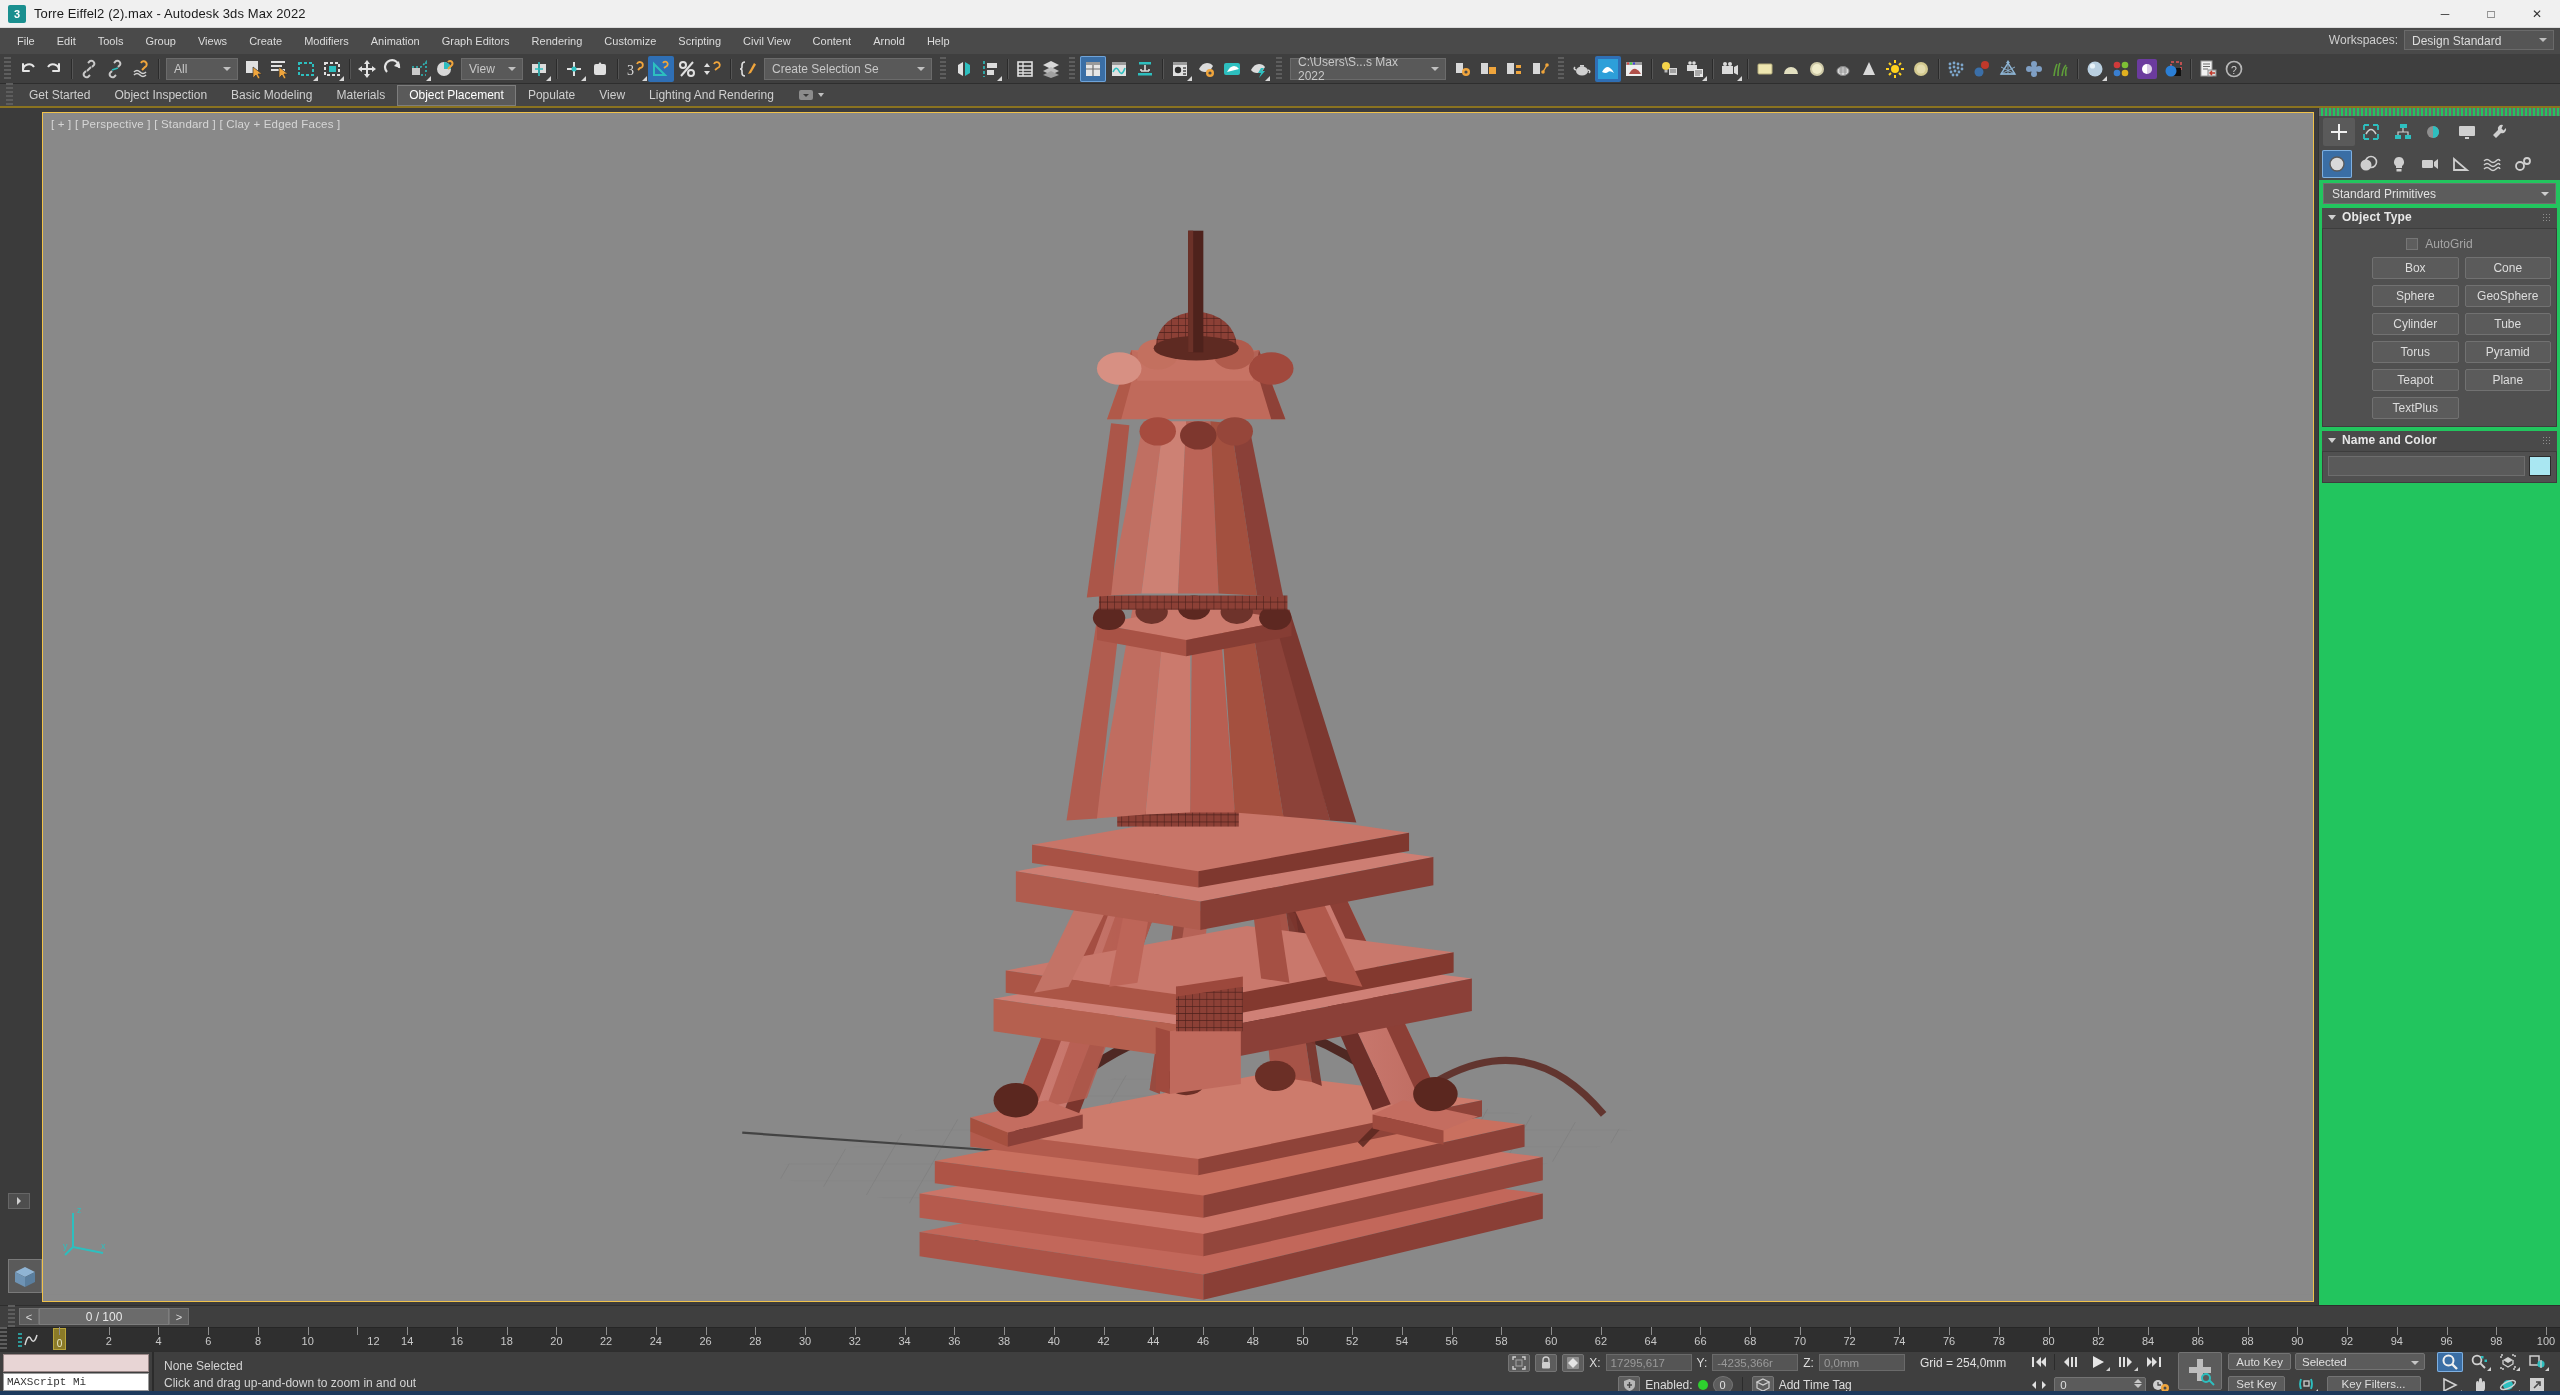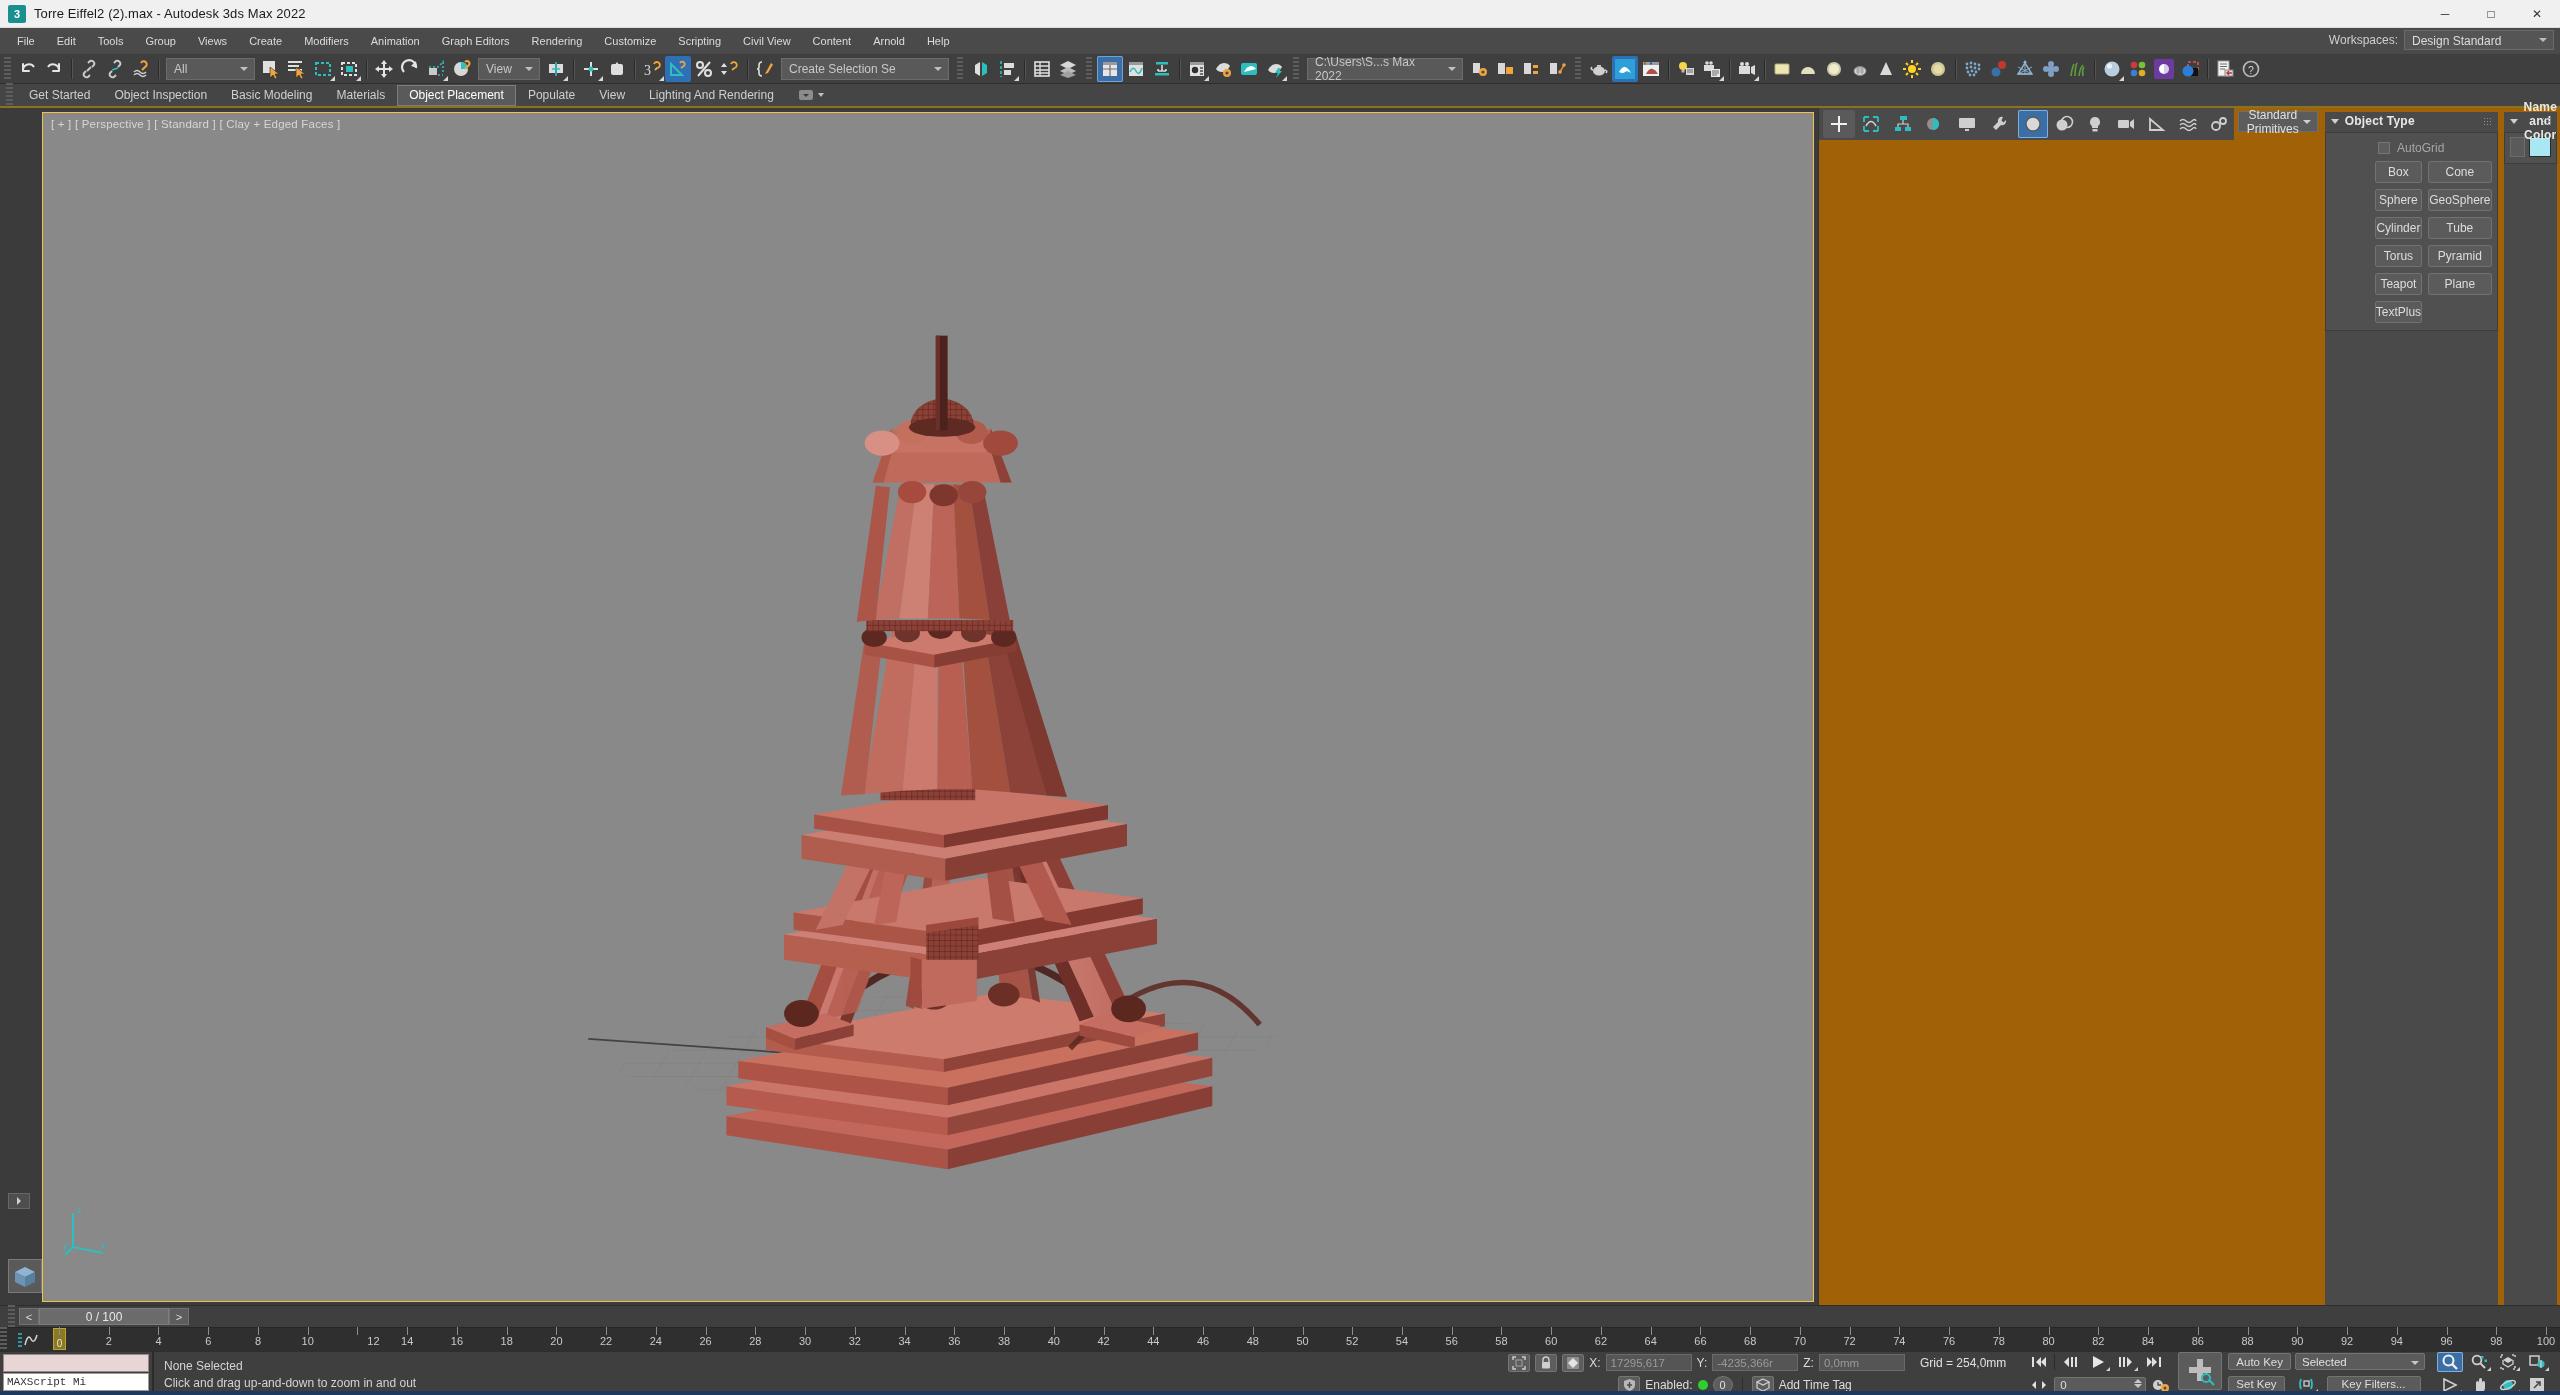--- a/index.html
+++ b/index.html
@@ -65,21 +65,21 @@
     border-left:5px solid transparent; border-bottom:5px solid #d8d8d8;
   }
   .sep{ width:1px;height:20px;background:#2b2b2b;margin:0 4px; box-shadow:1px 0 0 #555; flex:0 0 1px;}
   .dotsep{ width:6px;height:24px;background:repeating-linear-gradient(to bottom,#5d5d5d 0 2px,transparent 2px 4px); margin:0 5px; flex:0 0 6px;}
   .combo{
     height:22px; background:#595959; border:1px solid #6b6b6b; color:#c8c8c8;
     font-size:12px; display:flex;align-items:center; padding:0 20px 0 7px;
     position:relative; margin:0 3px;
   }
   .combo .car{ position:absolute;right:6px;top:8px;border-left:4px solid transparent;border-right:4px solid transparent;border-top:4px solid #c0c0c0;}
-  .combo.w72{width:89px} .combo.w62{width:62px} .combo.w160{width:168px} .combo.w150{width:156px}
+  .combo.w72{width:72px} .combo.w62{width:62px} .combo.w160{width:168px} .combo.w150{width:156px}
 
   
   .ribbon{
     height:24px; background:#454545; flex:0 0 24px; display:flex; align-items:center;
     padding-left:6px; border-bottom:2px solid #8a7320;
   }
   .rtab{ font-size:12px;color:#cfcfcf; padding:3px 12px; line-height:15px;}
   .rtab.sel{ background:#5a5a5a; border:1px solid #7d7d7d; color:#fff; padding:2px 11px;}
 
   
@@ -104,23 +104,22 @@
     position:absolute; left:8px; width:22px;height:16px; background:#4e4e4e;
     border:1px solid #666; display:flex;align-items:center;justify-content:center;
   }
   .vp-navcube{
     position:absolute; left:8px; bottom:12px; width:34px;height:34px;
     background:#5a5a5a; border:1px solid #7a7a7a;
   }
 
   
   .cmdpanel{
-    flex:0 0 242px; background:#a16207; display:flex; flex-direction:row;
+    flex:0 0 242px; background:#22c55e; display:flex; flex-direction:column;
     border-left:1px solid #333;
-    text-align:center;
   }
   .cp-dots{ height:8px; background:repeating-linear-gradient(to right,#6a6a6a 0 2px,transparent 2px 4px); }
   .cp-tabs{ display:flex; height:32px; background:#4a4a4a; align-items:center; padding-left:4px;}
   .cp-tab{ width:32px;height:28px;display:flex;align-items:center;justify-content:center;border-radius:2px;}
   .cp-tab.sel{background:#5a5a5a;}
   .cp-sub{ display:flex; height:32px; align-items:center; padding-left:3px; gap:1px; background:#4a4a4a;}
   .cp-sbtn{ width:30px;height:28px;display:flex;align-items:center;justify-content:center;border-radius:2px;}
   .cp-sbtn.sel{ background:#3a6ea5; box-shadow:inset 0 0 0 1px #7fb0e0;}
   .cp-combo{
     margin:3px 4px 0 4px; height:21px; background:#5c5c5c; border:1px solid #6e6e6e;

